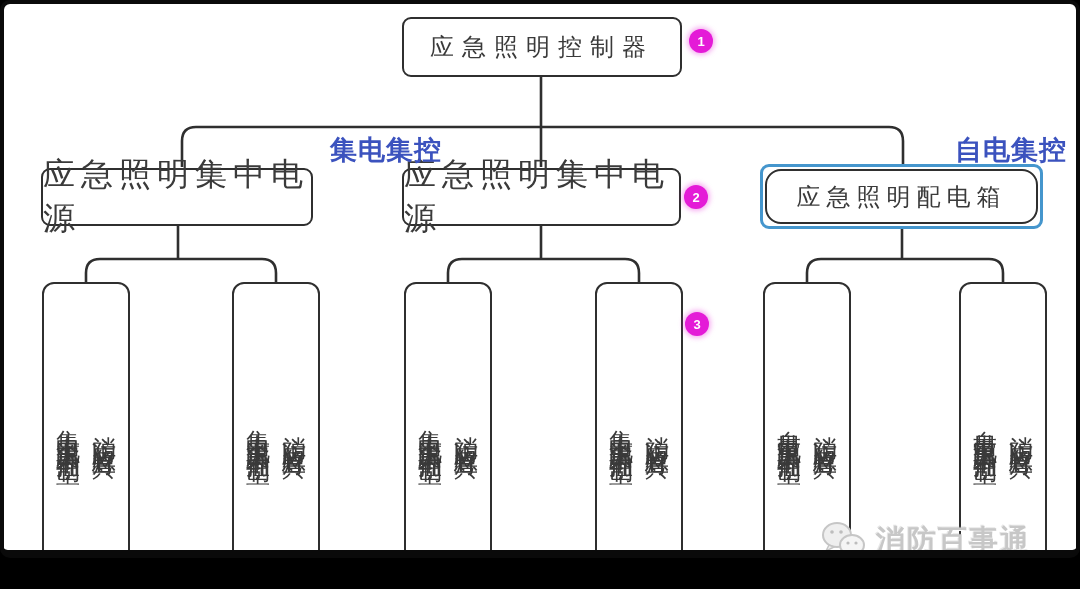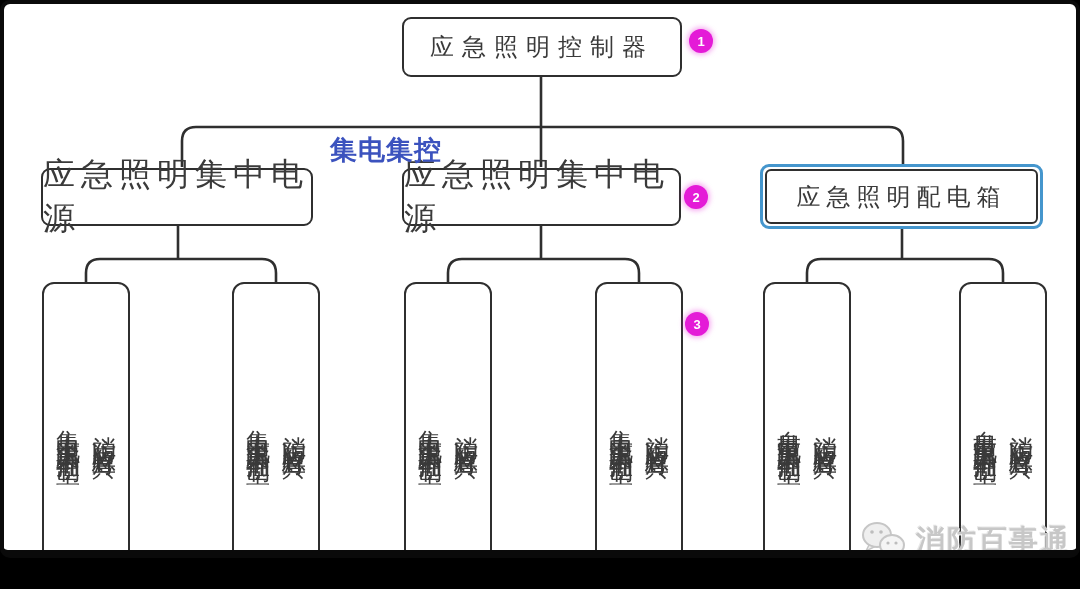--- a/index.html
+++ b/index.html
@@ -28,21 +28,21 @@
   .lvl2{height:58px;top:164px;font-size:32px;letter-spacing:6px;}
   .lvl2.l{left:37px;width:272px;}
   .lvl2.m{left:398px;width:279px;}
   .hl-wrap{
     position:absolute;left:756px;top:160px;width:283px;height:65px;
     border:3px solid #4596cd;border-radius:9px;
     padding:2px;background:#fff;z-index:1;
   }
   .hl-wrap .inner{
     width:100%;height:100%;
-    border:2px solid #2f2f2f;border-radius:6px;
+    border:2px solid #2f2f2f;border-radius:16px;
     display:flex;align-items:center;justify-content:center;
     font-size:24px;letter-spacing:6px;color:#3a3a3a;background:#fff;
   }
   .lvl3{
     top:278px;width:88px;height:294px;border-radius:12px;
     flex-direction:row;gap:12px;
   }
   .vtext{
     writing-mode:vertical-lr;text-orientation:upright;
     font-size:24px;letter-spacing:4px;color:#3a3a3a;line-height:1;
@@ -54,21 +54,21 @@
     font:bold 13px "Liberation Sans",sans-serif;
     box-shadow:0 0 5px 2px rgba(228,27,215,0.35);
     z-index:2;
   }
   .branch-label{
     position:absolute;z-index:2;
     font:bold 27px "Liberation Sans",sans-serif;
     color:#3b52be;letter-spacing:1px;margin-left:27px;
   }
   .watermark{
-    position:absolute;left:856px;top:516px;z-index:3;
+    position:absolute;left:816px;top:516px;z-index:3;
     display:flex;align-items:center;gap:8px;text-align:center;
   }
   .watermark .wm-text{
     font:bold 29px "Liberation Sans",sans-serif;
     color:#c7c7c7;letter-spacing:2px;
     text-shadow:1px 1px 0 rgba(255,255,255,0.95), -1px -1px 0 rgba(160,160,160,0.25);
   }
 </style>
 </head>
 <body>
@@ -93,20 +93,21 @@
   </svg>
 
   <div class="node lvl1">
     <span>应急照明控制器</span>
   </div>
   <div class="badge" style="left:685px;top:25px;">
     <span>1</span>
   </div>
 
   <div class="branch-label" style="left:299px;top:128px;">集电集控</div>
+  <div class="branch-label" style="left:924px;top:128px;">自电集控</div>
 
   <div class="node lvl2 l">
     <span>应急照明集中电源</span>
   </div>
   <div class="node lvl2 m">
     <span>应急照明集中电源</span>
   </div>
   <div class="badge" style="left:680px;top:181px;">
     <span>2</span>
   </div>

